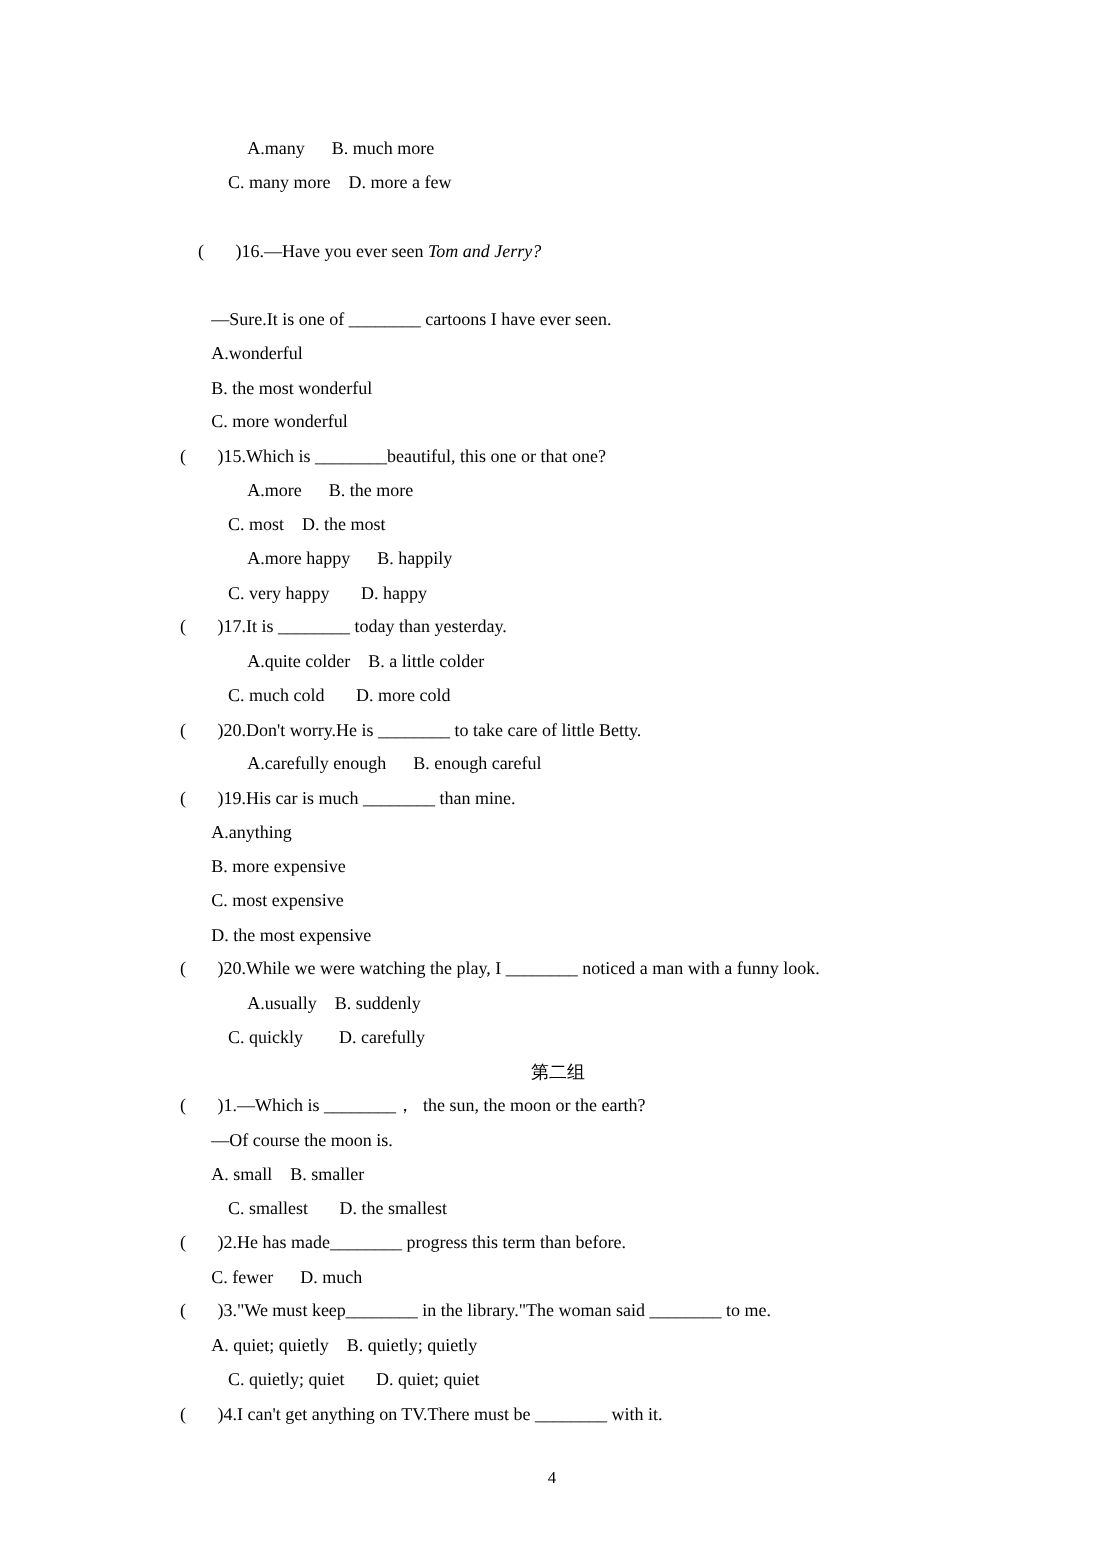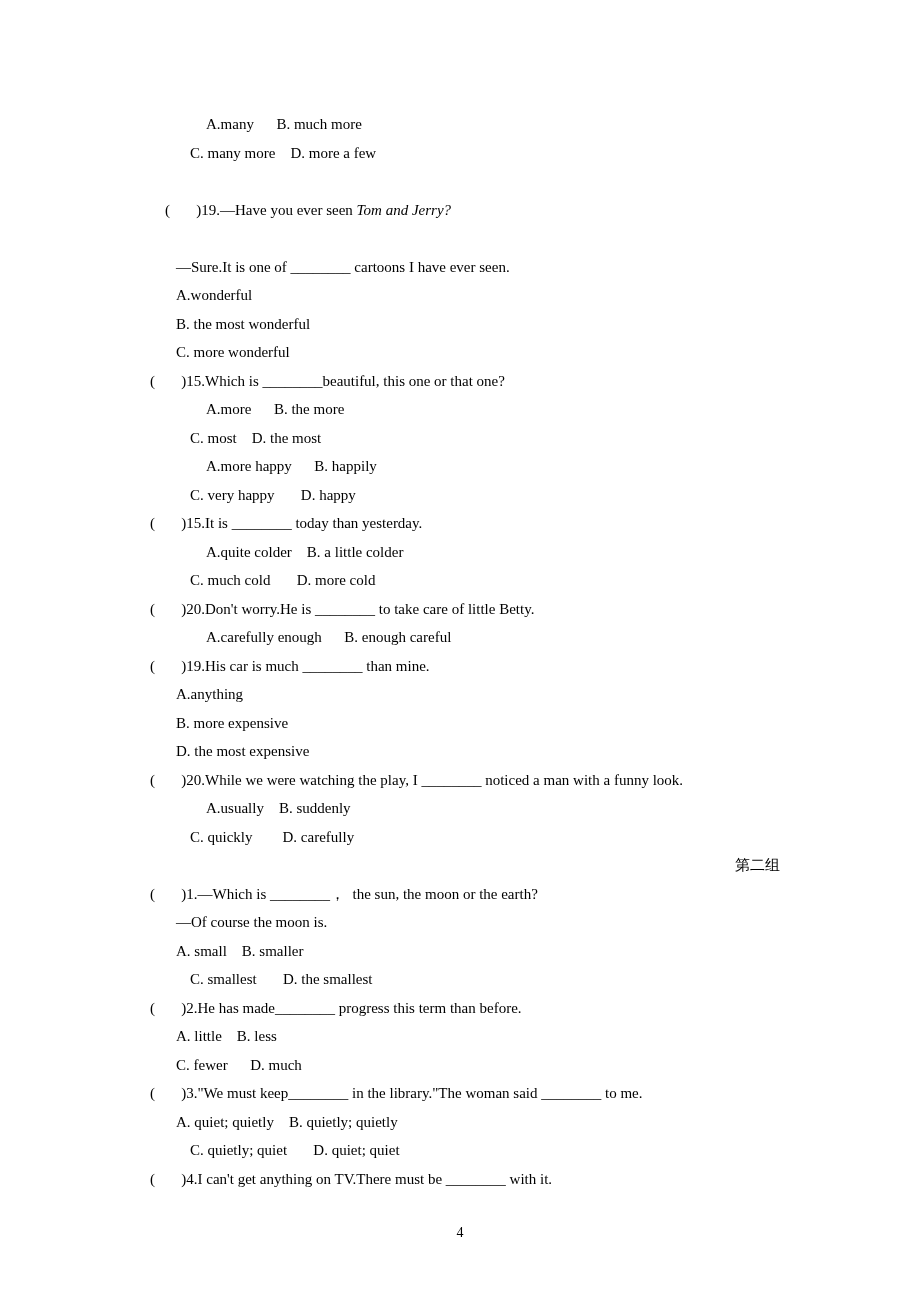--- a/index.html
+++ b/index.html
@@ -19,21 +19,21 @@
     position: relative;
   }
   .line {
     white-space: pre-wrap;
   }
   .indent0 { padding-left: 0; }
   .indent1 { padding-left: 56px; }
   .indent2 { padding-left: 26px; }
   .indent3 { padding-left: 40px; }
   .section-header {
-    text-align: right;
+    text-align: center;
     font-family: "SimSun", "宋体", serif;
   }
   .italic { font-style: italic; font-family: Liberation Serif, serif; }
   .page-num {
     position: absolute;
     bottom: 55px;
     width: 100%;
     left: 0;
     text-align: center;
     font-size: 14px;
@@ -41,59 +41,59 @@
 </style>
 </head>
 <body>
 
 <div class="page">
 
   <div class="line indent1">A.many      B. much more</div>
   <div class="line indent3">C. many more    D. more a few</div>
 
   <div class="line indent0">
-    <span>(       )19.—Have you ever seen </span><span class="italic">Tom and Jerry?</span>
+    <span>(       )16.—Have you ever seen </span><span class="italic">Tom and Jerry?</span>
   </div>
   <div class="line indent2">—Sure.It is one of ________ cartoons I have ever seen.</div>
   <div class="line indent2">A.wonderful</div>
   <div class="line indent2">B. the most wonderful</div>
   <div class="line indent2">C. more wonderful</div>
 
   <div class="line indent0">(       )15.Which is ________beautiful, this one or that one?</div>
   <div class="line indent1">A.more      B. the more</div>
   <div class="line indent3">C. most    D. the most</div>
 
   <div class="line indent1">A.more happy      B. happily</div>
   <div class="line indent3">C. very happy       D. happy</div>
 
-  <div class="line indent0">(       )15.It is ________ today than yesterday.</div>
+  <div class="line indent0">(       )17.It is ________ today than yesterday.</div>
   <div class="line indent1">A.quite colder    B. a little colder</div>
   <div class="line indent3">C. much cold       D. more cold</div>
 
   <div class="line indent0">(       )20.Don't worry.He is ________ to take care of little Betty.</div>
   <div class="line indent1">A.carefully enough      B. enough careful</div>
 
   <div class="line indent0">(       )19.His car is much ________ than mine.</div>
   <div class="line indent2">A.anything</div>
   <div class="line indent2">B. more expensive</div>
+  <div class="line indent2">C. most expensive</div>
   <div class="line indent2">D. the most expensive</div>
 
   <div class="line indent0">(       )20.While we were watching the play, I ________ noticed a man with a funny look.</div>
   <div class="line indent1">A.usually    B. suddenly</div>
   <div class="line indent3">C. quickly        D. carefully</div>
 
   <div class="section-header">第二组</div>
 
   <div class="line indent0">(       )1.—Which is ________，  the sun, the moon or the earth?</div>
   <div class="line indent2">—Of course the moon is.</div>
   <div class="line indent2">A. small    B. smaller</div>
   <div class="line indent3">C. smallest       D. the smallest</div>
 
   <div class="line indent0">(       )2.He has made________ progress this term than before.</div>
-  <div class="line indent2">A. little    B. less</div>
   <div class="line indent2">C. fewer      D. much</div>
 
   <div class="line indent0">(       )3."We must keep________ in the library."The woman said ________ to me.</div>
   <div class="line indent2">A. quiet; quietly    B. quietly; quietly</div>
   <div class="line indent3">C. quietly; quiet       D. quiet; quiet</div>
 
   <div class="line indent0">(       )4.I can't get anything on TV.There must be ________ with it.</div>
 
   <div class="page-num">4</div>
 </div>

